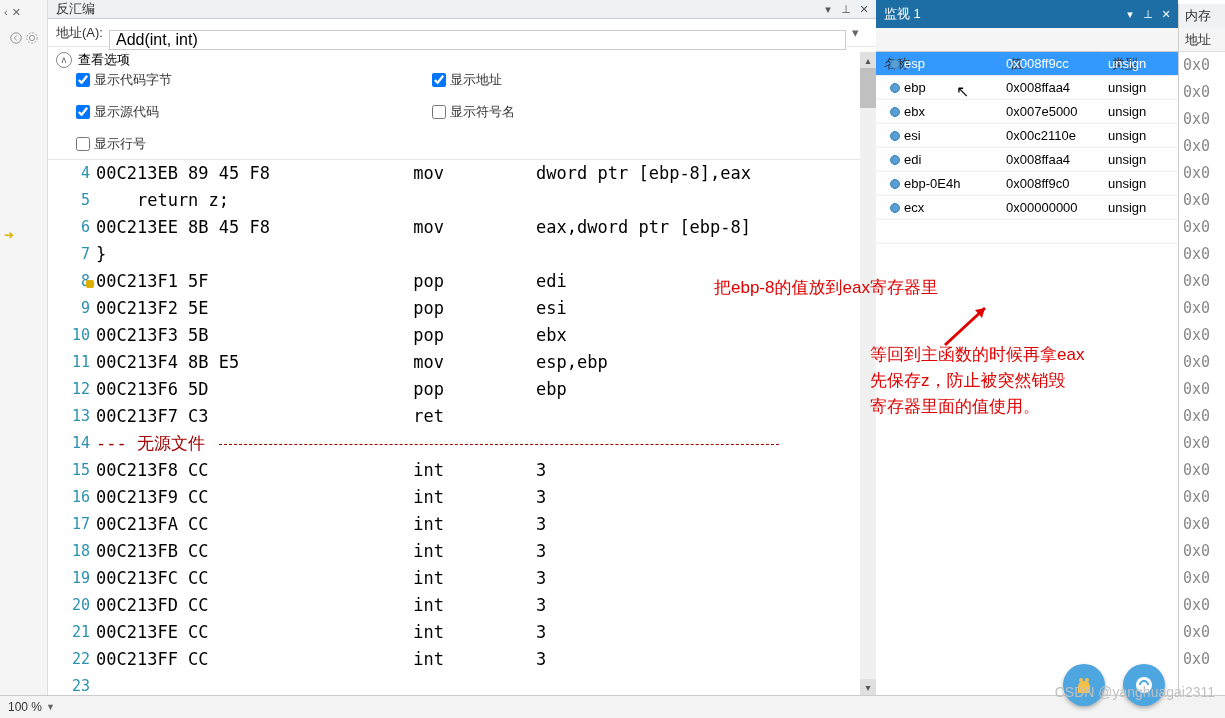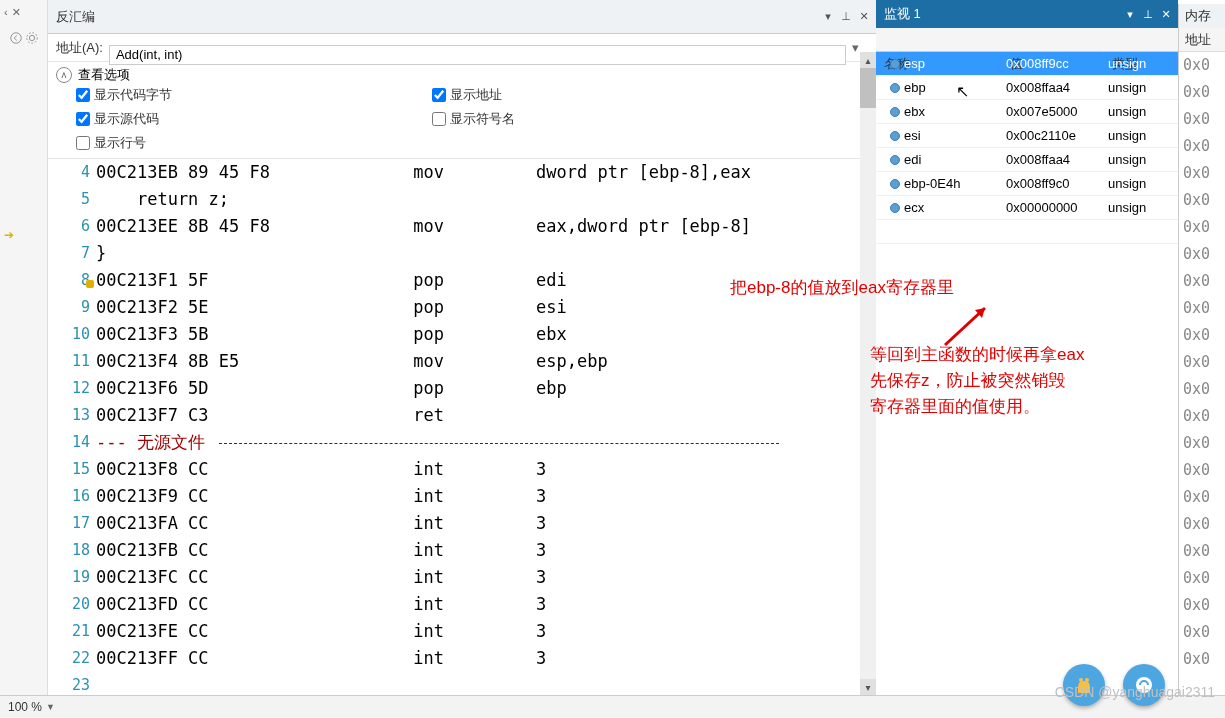--- a/index.html
+++ b/index.html
@@ -2,33 +2,33 @@
 <html><head>
 <meta charset="utf-8">
 <style>
 * { margin: 0; padding: 0; box-sizing: border-box; }
 body { font-family: "Microsoft YaHei", "Segoe UI", sans-serif; font-size: 13px; background: #fff; overflow: hidden; width: 1225px; height: 718px; position: relative; }
 .left-gutter { position: absolute; left: 0; top: 0; width: 48px; height: 695px; background: #f5f5f5; border-right: 1px solid #ddd; }
 .left-gutter .tab-close { height: 24px; display: flex; align-items: center; font-size: 11px; color: #666; gap: 4px; padding-left: 4px; }
 .left-gutter .toolbar-row { height: 27px; display: flex; align-items: center; justify-content: center; gap: 2px; }
 .lg-icon { width: 14px; height: 14px; display: inline-block; }
 .main-panel { position: absolute; left: 48px; top: 0; width: 828px; height: 695px; background: #fff; display: flex; flex-direction: column; }
-.panel-title-bar { height: 34px; background: #eef2f5; border-bottom: 1px solid #ccc; display: flex; align-items: center; padding: 0 8px; position: relative; }
+.panel-title-bar { height: 19px; background: #eef2f5; border-bottom: 1px solid #ccc; display: flex; align-items: center; padding: 0 8px; position: relative; }
 .panel-title-text { color: #333; font-size: 13px; }
 .panel-title-icons { position: absolute; right: 4px; display: flex; gap: 2px; }
 .pt-icon { width: 16px; height: 16px; display: flex; align-items: center; justify-content: center; font-size: 11px; color: #555; cursor: pointer; }
 .address-bar { height: 28px; display: flex; align-items: center; padding: 0 8px; border-bottom: 1px solid #e5e5e5; gap: 6px; }
 .address-label { color: #333; font-size: 13px; }
-.address-input { flex: 1; height: 20px; border: 1px solid #ccc; padding: 0 6px; font-size: 13px; background: #fff; margin-top: 14px; }
+.address-input { flex: 1; height: 20px; border: 1px solid #ccc; padding: 0 6px; font-size: 16px; background: #fff; margin-top: 14px; }
 .address-drop { width: 16px; color: #666; cursor: pointer; }
 .options-panel { padding: 4px 8px 6px 28px; border-bottom: 1px solid #e5e5e5; }
 .options-header { display: flex; align-items: center; gap: 6px; margin-bottom: 2px; margin-left: -20px; }
 .chevron-circle { width: 16px; height: 16px; border: 1px solid #888; border-radius: 50%; display: flex; align-items: center; justify-content: center; font-size: 10px; color: #555; }
 .options-cols { display: flex; gap: 260px; }
-.opt-col { display: flex; flex-direction: column; gap: 6px; }
+.opt-col { display: flex; flex-direction: column; gap: 14px; }
 .opt-row { display: flex; align-items: center; gap: 4px; font-size: 13px; color: #333; }
 .opt-row input[type=checkbox] { width: 14px; height: 14px; }
 .code-area { flex: 1; display: flex; overflow: hidden; position: relative; }
 .line-numbers { width: 30px; background: #fff; text-align: right; padding-right: 6px; color: #2b91af; font-size: 15px; font-family: Consolas, monospace; line-height: 27px; padding-top: 0; }
 .code-body { flex: 1; font-family: Consolas, monospace; font-size: 17px; line-height: 27px; color: #000; position: relative; overflow: hidden; }
 .code-line { white-space: pre; }
 .scroll-v { position: absolute; right: 0; top: 52px; bottom: 0; width: 16px; background: #f0f0f0; }
 .scroll-thumb { position: absolute; top: 0; width: 100%; height: 40px; background: #c0c0c0; }
 .scroll-arrow { position: absolute; width: 16px; height: 16px; background: #e0e0e0; font-size: 10px; display: flex; align-items: center; justify-content: center; color: #555; }
 .gutter-markers { width: 18px; background: #fff; position: relative; }
@@ -50,21 +50,21 @@
 .wr-dot { width: 10px; height: 10px; border-radius: 50%; background: #5a9fd4; border: 1px solid #3a7fb4; }
 .wr-name-input { width: 98px; border: none; background: transparent; font-size: 13px; padding: 0; outline: none; }
 .wr-val { width: 102px; padding-left: 4px; }
 .wr-type { flex: 1; padding-left: 4px; overflow: hidden; }
 .mem-panel { position: absolute; left: 1178px; top: 4px; width: 47px; height: 695px; background: #fff; border-left: 1px solid #ccc; }
 .mem-title { height: 24px; background: #eef2f5; display: flex; align-items: center; padding: 0 6px; font-size: 13px; color: #333; }
 .mem-header { height: 24px; display: flex; align-items: center; padding: 0 6px; font-size: 13px; color: #333; background: #f5f5f5; border-bottom: 1px solid #ddd; }
 .mem-rows { font-family: Consolas, monospace; font-size: 15px; line-height: 27px; color: #888; padding-left: 4px; }
 .mem-row { white-space: pre; }
 .annotation { position: absolute; color: #e00000; font-size: 17px; font-family: "Microsoft YaHei", sans-serif; line-height: 26px; }
-.ann1 { left: 730px; top: 275px; z-index: 10; }
+.ann1 { left: 714px; top: 275px; z-index: 10; }
 .ann-arrow { position: absolute; left: 940px; top: 300px; z-index: 10; }
 .ann2 { left: 870px; top: 342px; z-index: 10; }
 .status-bar { position: absolute; left: 0; bottom: 0; width: 100%; height: 23px; background: #f3f3f3; border-top: 1px solid #ccc; display: flex; align-items: center; padding: 0 8px; font-size: 12px; color: #333; }
 .zoom-combo { display: flex; align-items: center; gap: 4px; }
 .watermark { position: absolute; right: 10px; bottom: 18px; color: #c0c0c0; font-size: 14px; z-index: 20; font-family: sans-serif; }
 .float-btn { position: absolute; bottom: 12px; width: 42px; height: 42px; border-radius: 50%; background: #4da6e0; z-index: 15; display: flex; align-items: center; justify-content: center; box-shadow: 0 2px 4px rgba(0,0,0,0.3); }
 .float-btn.b1 { right: 120px; background: #4da6e0; }
 .float-btn.b2 { right: 60px; background: #4da6e0; }
 .cursor-arrow { position: absolute; left: 956px; top: 82px; z-index: 30; font-size: 16px; color: #000; }
 </style>

